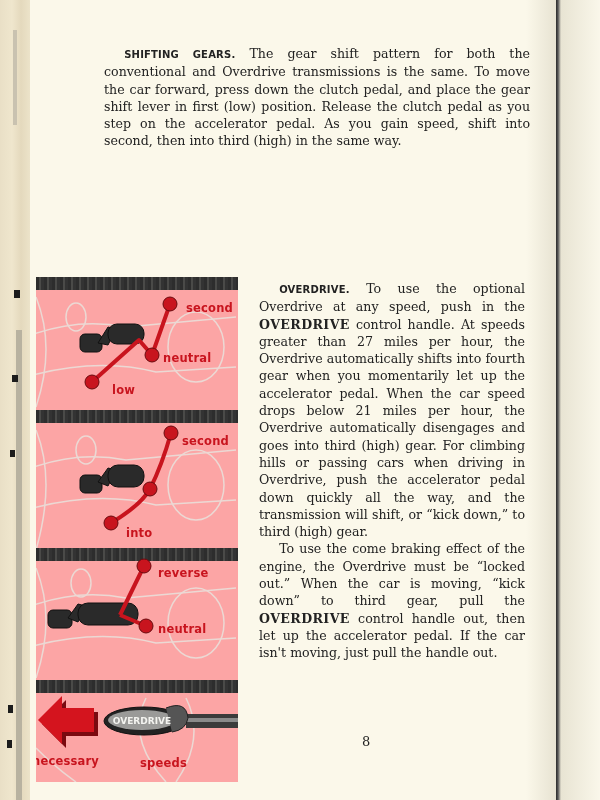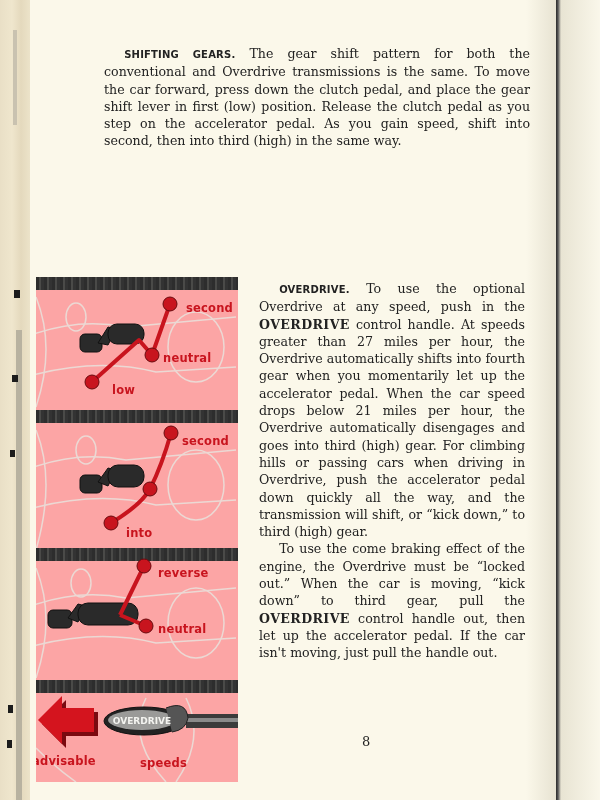--- a/index.html
+++ b/index.html
@@ -175,17 +175,17 @@
     </g>
     <g>
       <rect x="150" y="36" width="52" height="14" fill="#3b3b3b"></rect>
       <rect x="150" y="40" width="52" height="4" fill="#8a8a8a"></rect>
       <ellipse cx="108" cy="43" rx="40" ry="14" fill="#222" stroke="#111"></ellipse>
       <ellipse cx="106" cy="42" rx="34" ry="10" fill="#9a9a98"></ellipse>
       <path d="M130 30 Q150 22 152 40 Q150 52 136 54" fill="#555" stroke="#222"></path>
     </g>
     <text x="106" y="46" text-anchor="middle" font-family="DejaVu Sans, sans-serif" font-weight="bold" font-size="9" fill="#f4f4f0">OVERDRIVE</text>
   </svg>
-  <span class="lbl" style="left:-4px;top:76px;">advisable</span>
+  <span class="lbl" style="left:-4px;top:76px;">necessary</span>
   <span class="lbl" style="left:104px;top:78px;">speeds</span>
 </div>
 
 <div class="page-number">8</div>
 
 </body></html>

